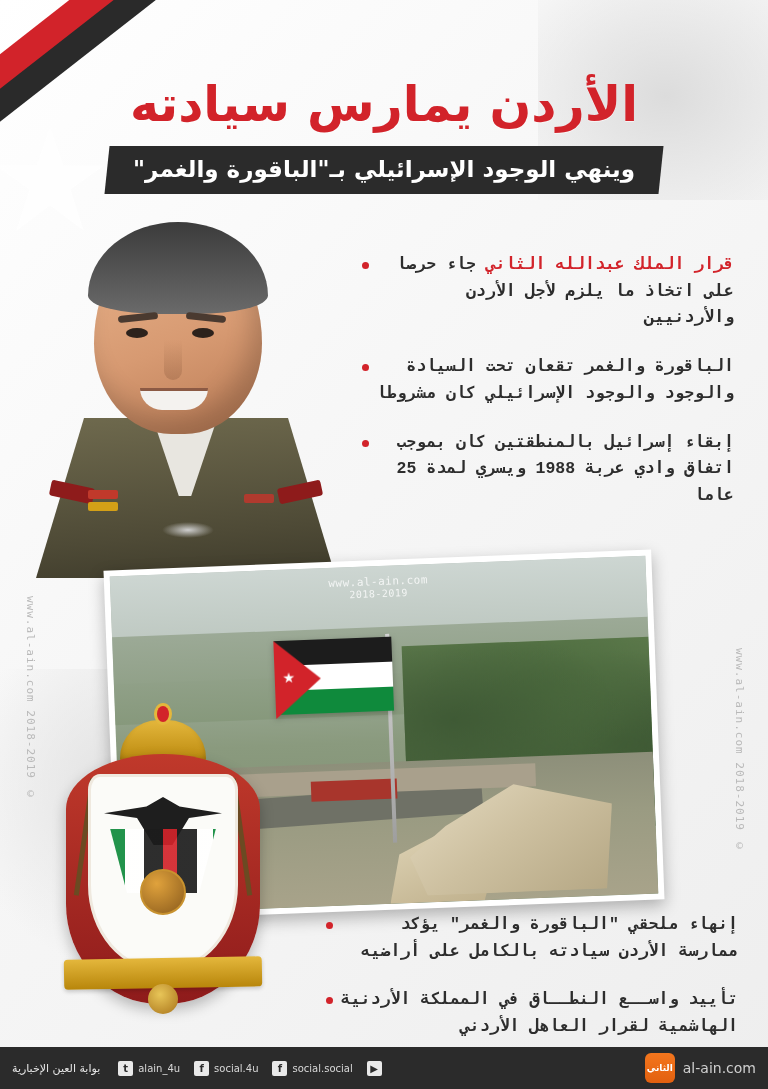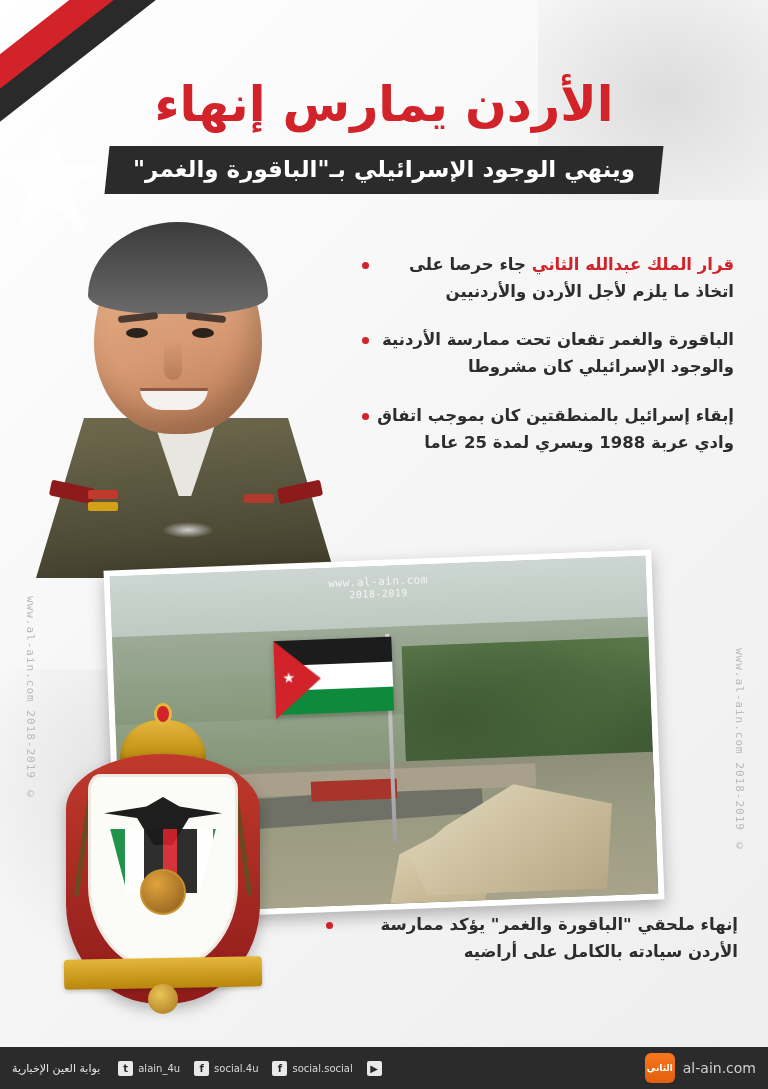--- a/index.html
+++ b/index.html
@@ -81,20 +81,21 @@
     top: 252px; right: 34px;
     width: 380px;
     text-align: right;
   }
   .bullet {
     display: flex;
     flex-direction: row-reverse;
     align-items: flex-start;
     justify-content: flex-end;
     margin-bottom: 22px;
+    font-family: Liberation Mono, monospace;
   }
   .dot {
     flex: 0 0 auto;
     width: 7px; height: 7px; border-radius: 50%;
     background: #d2232a;
     margin-top: 10px; margin-left: 8px; margin-right: 0;
   }
   .btext {
     font-size: 16.5px;
     line-height: 1.62;
@@ -419,21 +420,21 @@
 
   <div class="blotch"></div>
   <div class="blotch2"></div>
   <div class="ribbon-red"></div>
   <div class="ribbon-dark"></div>
   <svg class="star-deco" viewBox="0 0 100 100">
     <polygon points="50,6 61,38 95,38 67,58 78,92 50,71 22,92 33,58 5,38 39,38" fill="#ffffff" opacity="0.95"></polygon>
   </svg>
 
   <div class="title-wrap">
-    <div class="main-title">الأردن يمارس إنهاء</div>
+    <div class="main-title">الأردن يمارس سيادته</div>
     <div class="sub-bar">
       <span>وينهي الوجود الإسرائيلي بـ"الباقورة والغمر"</span>
     </div>
   </div>
 
   <div class="king">
     <div class="uniform"></div>
     <div class="shirt"></div>
     <div class="shoulder"></div>
     <div class="shoulder2"></div>
@@ -453,21 +454,21 @@
 
   <div class="bullets">
 
     <div class="bullet">
       <span class="dot"></span>
       <div class="btext"><span class="hl">قرار الملك عبدالله الثاني</span><span> جاء حرصا على اتخاذ ما يلزم لأجل الأردن والأردنيين</span></div>
     </div>
 
     <div class="bullet">
       <span class="dot"></span>
-      <div class="btext"><span>الباقورة والغمر تقعان تحت ممارسة الأردنية والوجود الإسرائيلي كان مشروطا</span></div>
+      <div class="btext"><span>الباقورة والغمر تقعان تحت السيادة والوجود والوجود الإسرائيلي كان مشروطا</span></div>
     </div>
 
     <div class="bullet">
       <span class="dot"></span>
       <div class="btext"><span>إبقاء إسرائيل بالمنطقتين كان بموجب اتفاق وادي عربة 1988 ويسري لمدة 25 عاما</span></div>
     </div>
 
 
   </div>
 
@@ -512,20 +513,24 @@
     </div>
     <div class="ribbon"></div>
     <div class="medal"></div>
   </div>
 
   <div class="bullets-lower">
     <div class="bullet">
       <span class="dot"></span>
       <div class="btext"><span>إنهاء ملحقي "الباقورة والغمر" يؤكد ممارسة الأردن سيادته بالكامل على أراضيه</span></div>
     </div>
+    <div class="bullet">
+      <span class="dot"></span>
+      <div class="btext"><span>تأييد واســع النطــاق في المملكة الأردنية الهاشمية لقرار العاهل الأردني</span></div>
+    </div>
   </div>
 
   <div class="footer">
     <span class="fsite">بوابة العين الإخبارية</span>
 
     <div class="social">
       <span class="sicon">t</span>
       <span>alain_4u</span>
     </div>
     <div class="social">

